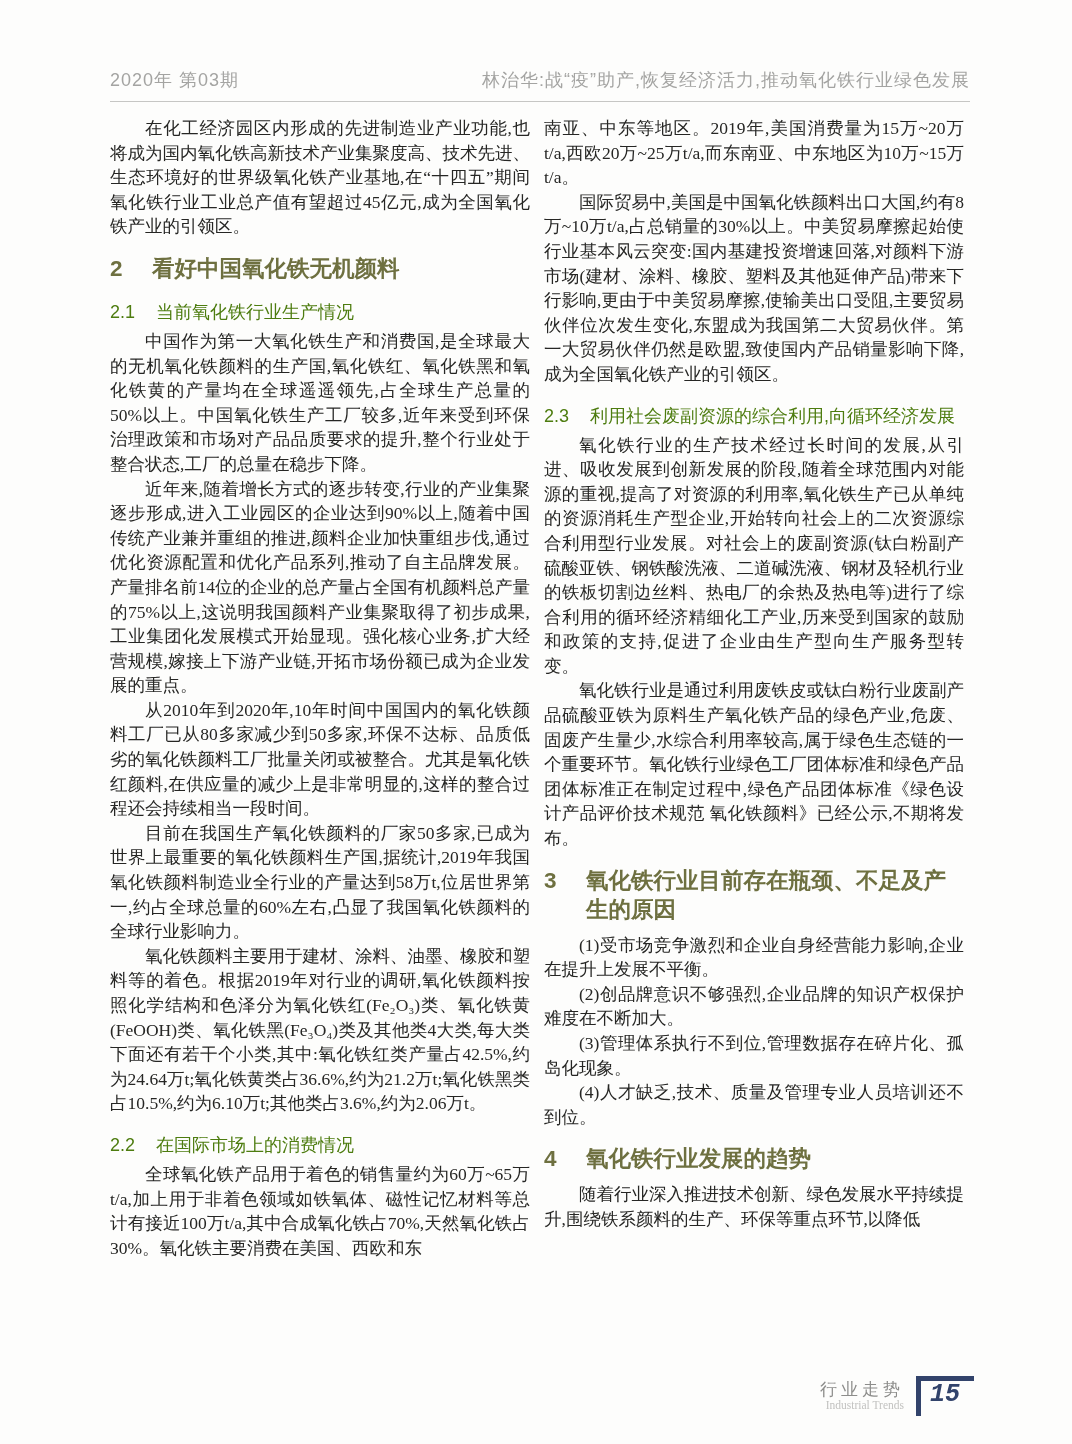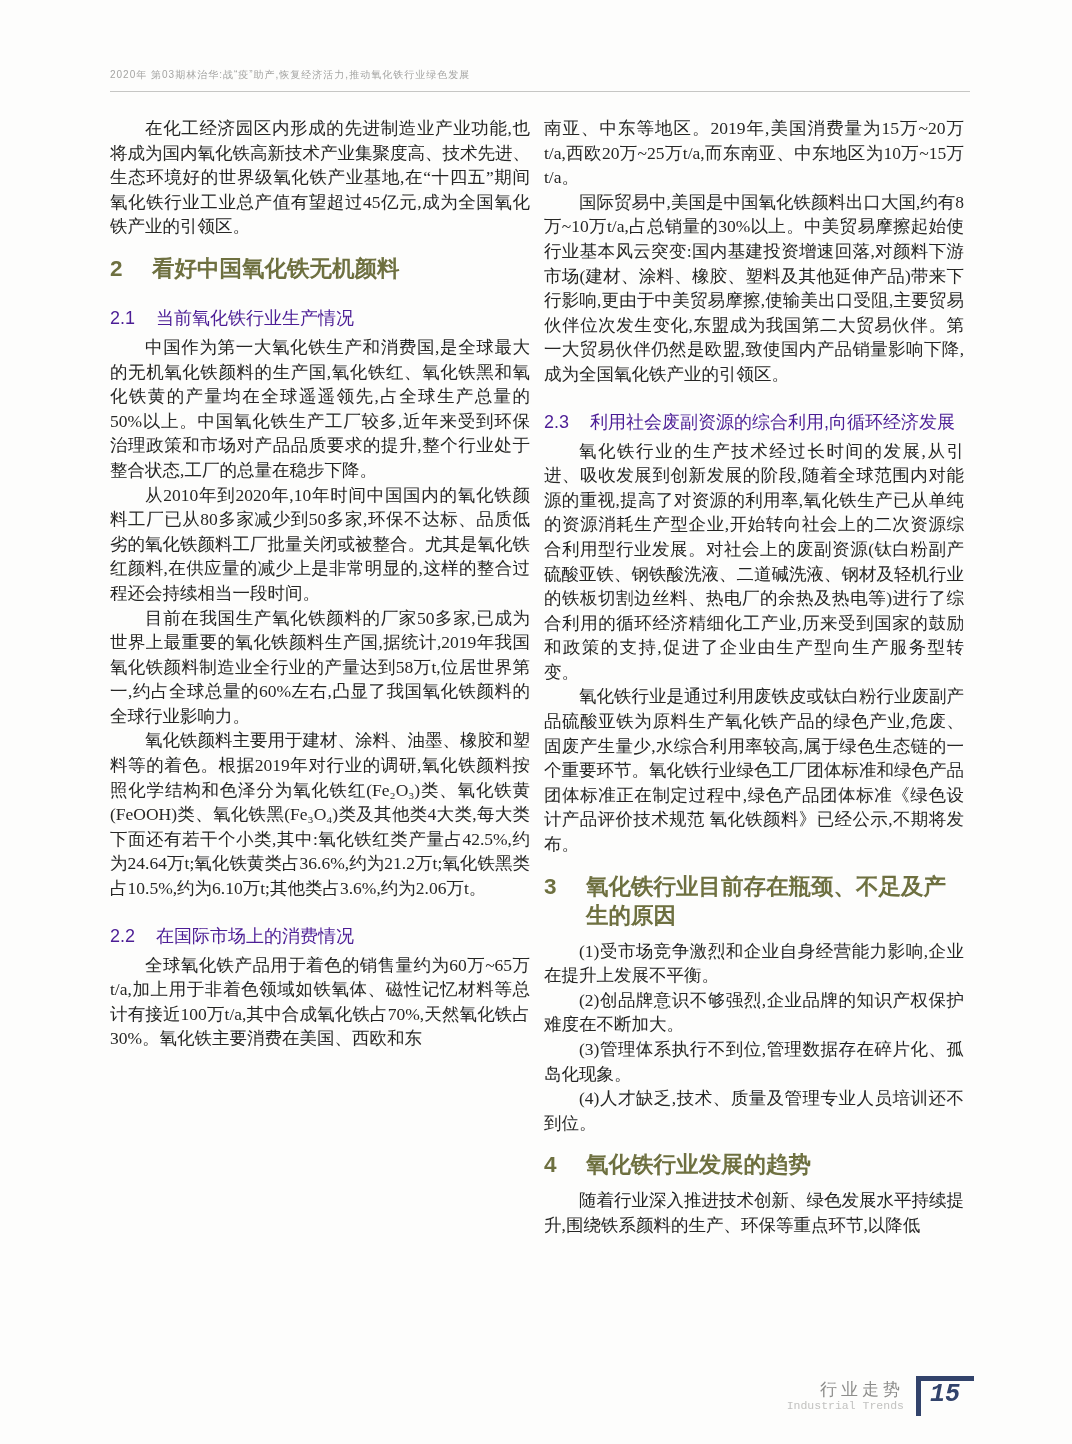--- a/index.html
+++ b/index.html
@@ -7,22 +7,22 @@
     position:relative;
     width:1072px;height:1444px;
     margin:0 auto;
     background:#fdfdfc;
     font-family:"Liberation Serif","DejaVu Serif",serif;
     overflow:hidden;
   }
   
   .header{
     position:absolute;top:68px;left:110px;width:860px;
-    display:flex;align-items:flex-end;
-    font-size:10px;color:#a4a4a2;letter-spacing:1px;
+    display:flex;justify-content:space-between;align-items:flex-end;
+    font-size:18px;color:#a4a4a2;letter-spacing:1px;
     padding-bottom:9px;border-bottom:1.5px solid #c6c6c4;
     font-family:"Liberation Sans","DejaVu Sans",sans-serif;
   }
   
   .columns{
     position:absolute;top:116px;left:110px;width:860px;
     display:flex;gap:14px;
   }
   .col{
     width:420px;
@@ -37,39 +37,39 @@
     color:#6e7040;
     font-family:"Liberation Sans","DejaVu Sans",sans-serif;
     font-weight:bold;font-size:22.5px;line-height:29px;
     margin:15px 0 9px 0;
   }
   .h1 .num{width:42px;flex-shrink:0;}
   .h1 .txt{flex:1;text-align:left;}
   
   .h2{
     display:flex;align-items:center;
-    color:#4c1d95;
+    color:#4d7c0f;
     font-family:"Liberation Sans","DejaVu Sans",sans-serif;
     font-weight:normal;font-size:18px;line-height:24px;
-    margin:23px 0 5px 0;
+    margin:17px 0 5px 0;
   }
   .h2 .num{width:46px;flex-shrink:0;}
   .h2 .txt{flex:1;text-align:left;}
   
   .footer{
     position:absolute;right:98px;bottom:28px;
     display:flex;align-items:center;
   }
   .f-label{text-align:right;margin-right:12px;}
   .f-cn{
     font-family:Liberation Serif, serif;
     font-size:17px;color:#8d8d8b;letter-spacing:4px;line-height:19px;
   }
   .f-en{
-    font-family:Liberation Mono, monospace;
+    font-family:Liberation Serif, serif;
     font-size:11.5px;color:#c2c2c0;line-height:13px;
   }
   .f-page{
     border-top:5px solid #32436b;
     border-left:5px solid #32436b;
     padding:1px 14px 8px 9px;
     font-family:Liberation Mono, monospace;
     font-style:italic;font-weight:bold;
     font-size:25px;color:#32436b;line-height:26px;
   }
@@ -93,20 +93,21 @@
         <span class="num">2</span>
         <span class="txt">看好中国氧化铁无机颜料</span>
       </div>
 
       <div class="h2">
         <span class="num">2.1</span>
         <span class="txt">当前氧化铁行业生产情况</span>
       </div>
 
       <p>中国作为第一大氧化铁生产和消费国,是全球最大的无机氧化铁颜料的生产国,氧化铁红、氧化铁黑和氧化铁黄的产量均在全球遥遥领先,占全球生产总量的50%以上。中国氧化铁生产工厂较多,近年来受到环保治理政策和市场对产品品质要求的提升,整个行业处于整合状态,工厂的总量在稳步下降。</p>
+      <p>近年来,随着增长方式的逐步转变,行业的产业集聚逐步形成,进入工业园区的企业达到90%以上,随着中国传统产业兼并重组的推进,颜料企业加快重组步伐,通过优化资源配置和优化产品系列,推动了自主品牌发展。产量排名前14位的企业的总产量占全国有机颜料总产量的75%以上,这说明我国颜料产业集聚取得了初步成果,工业集团化发展模式开始显现。强化核心业务,扩大经营规模,嫁接上下游产业链,开拓市场份额已成为企业发展的重点。</p>
       <p>从2010年到2020年,10年时间中国国内的氧化铁颜料工厂已从80多家减少到50多家,环保不达标、品质低劣的氧化铁颜料工厂批量关闭或被整合。尤其是氧化铁红颜料,在供应量的减少上是非常明显的,这样的整合过程还会持续相当一段时间。</p>
       <p>目前在我国生产氧化铁颜料的厂家50多家,已成为世界上最重要的氧化铁颜料生产国,据统计,2019年我国氧化铁颜料制造业全行业的产量达到58万t,位居世界第一,约占全球总量的60%左右,凸显了我国氧化铁颜料的全球行业影响力。</p>
       <p>氧化铁颜料主要用于建材、涂料、油墨、橡胶和塑料等的着色。根据2019年对行业的调研,氧化铁颜料按照化学结构和色泽分为氧化铁红(Fe₂O₃)类、氧化铁黄(FeOOH)类、氧化铁黑(Fe₃O₄)类及其他类4大类,每大类下面还有若干个小类,其中:氧化铁红类产量占42.5%,约为24.64万t;氧化铁黄类占36.6%,约为21.2万t;氧化铁黑类占10.5%,约为6.10万t;其他类占3.6%,约为2.06万t。</p>
 
       <div class="h2">
         <span class="num">2.2</span>
         <span class="txt">在国际市场上的消费情况</span>
       </div>
 
       <p>全球氧化铁产品用于着色的销售量约为60万~65万t/a,加上用于非着色领域如铁氧体、磁性记忆材料等总计有接近100万t/a,其中合成氧化铁占70%,天然氧化铁占30%。氧化铁主要消费在美国、西欧和东</p>

